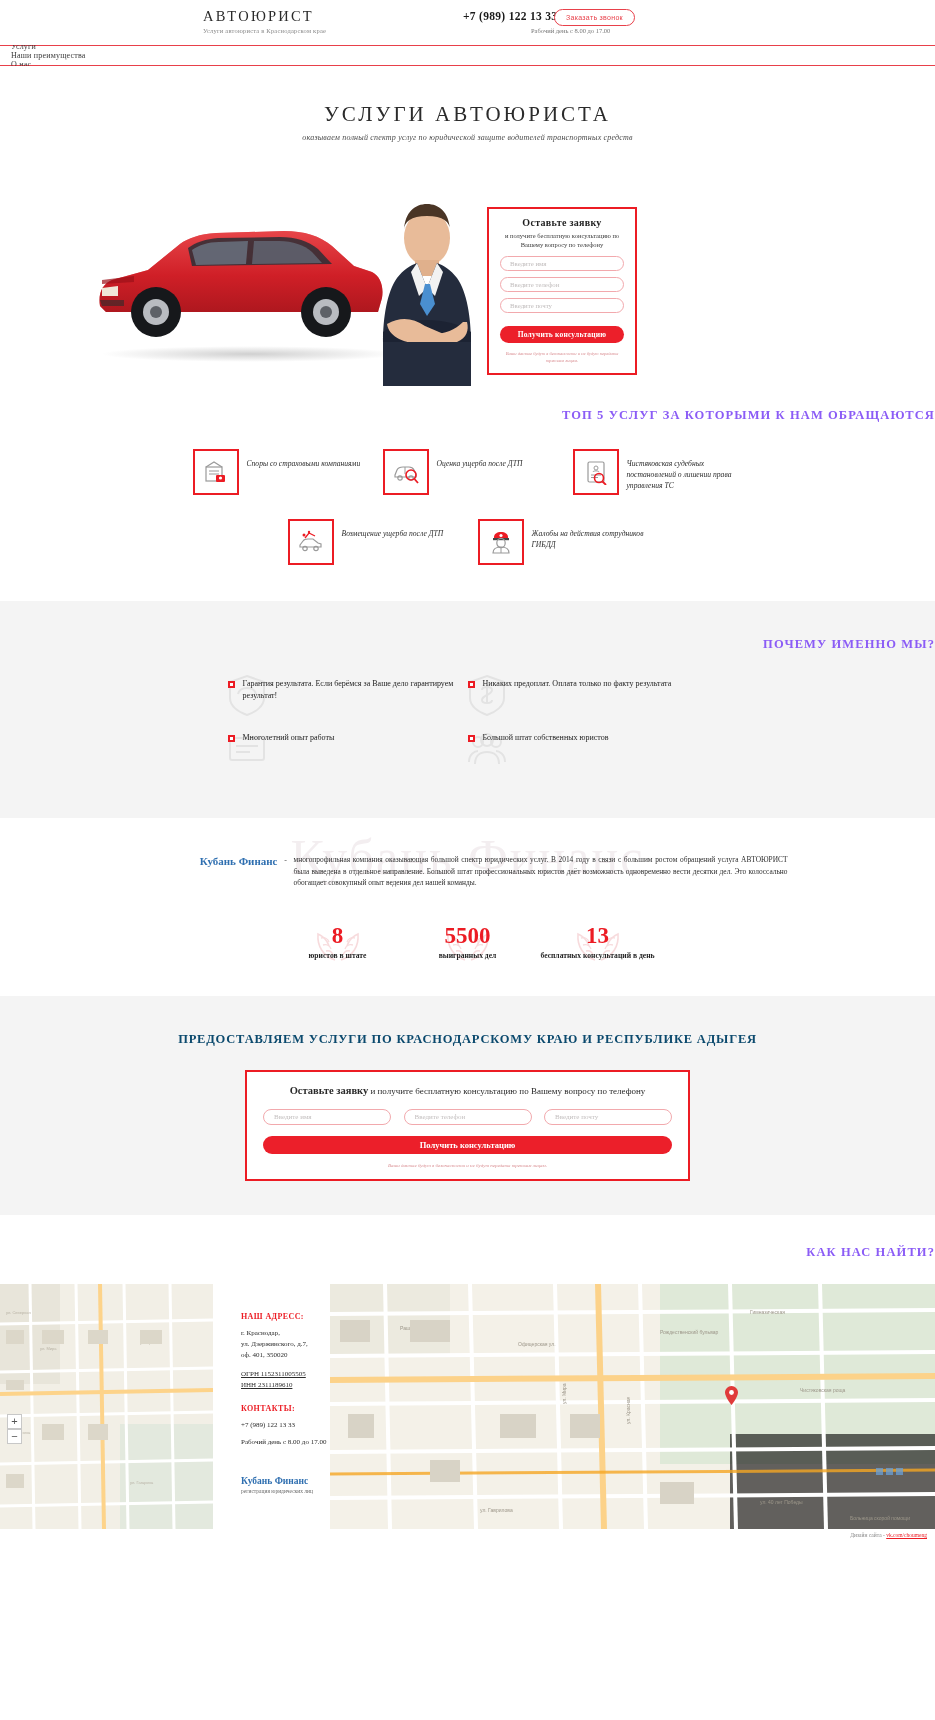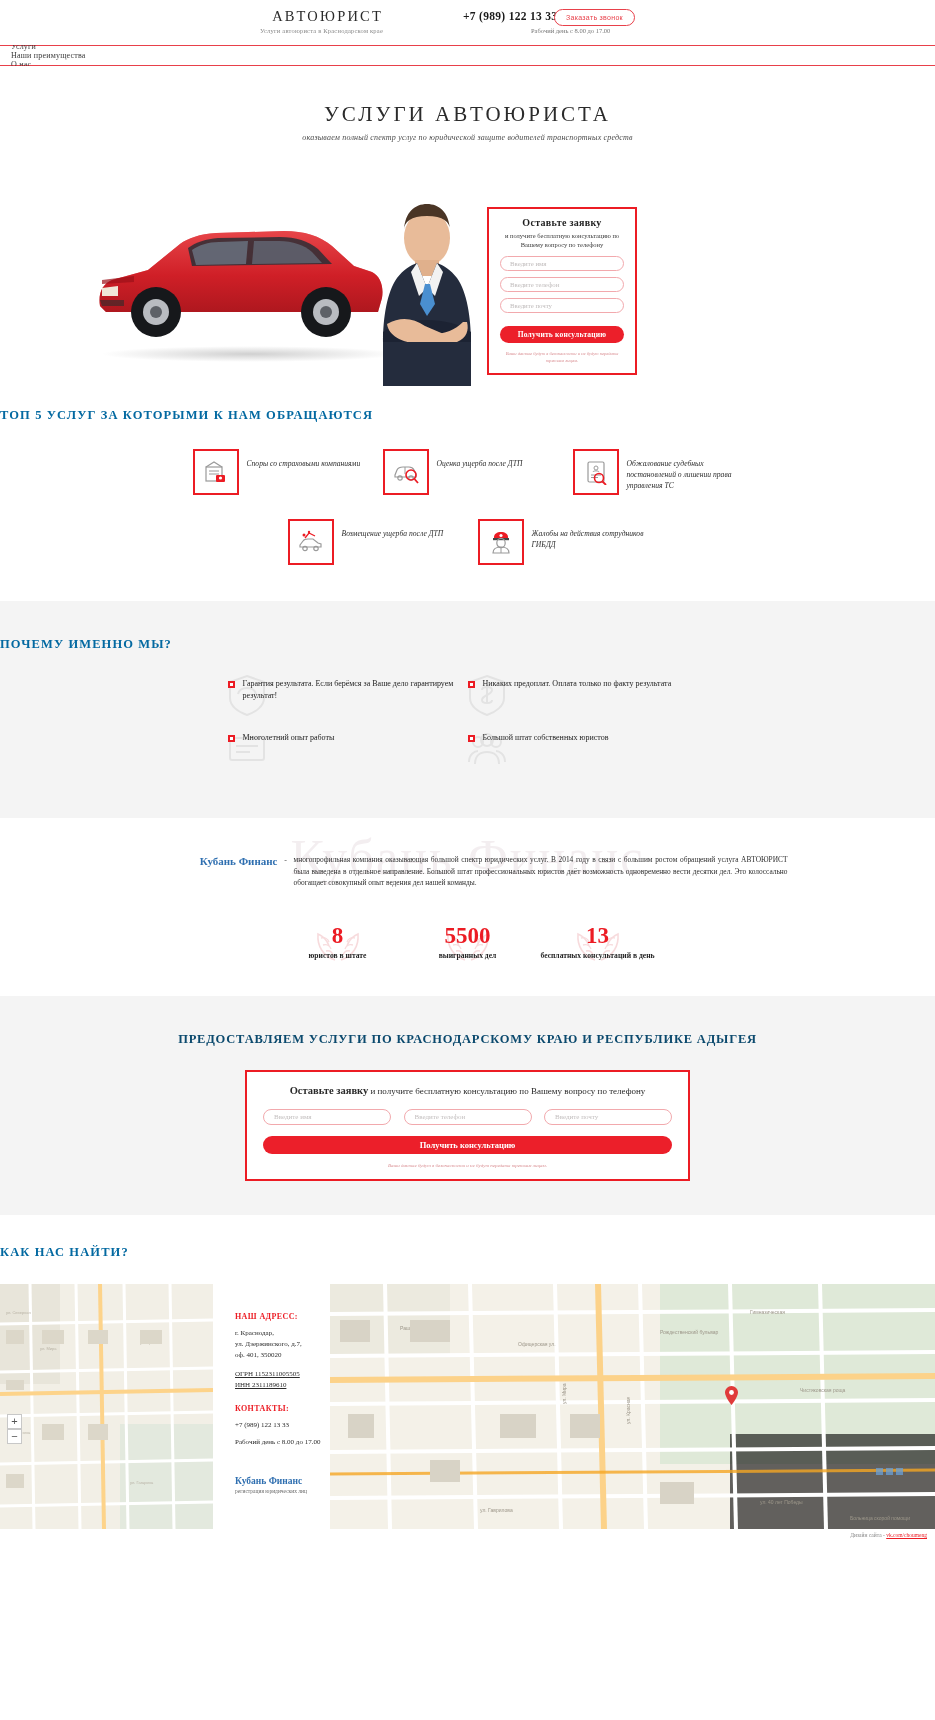--- a/index.html
+++ b/index.html
@@ -8,21 +8,21 @@
     font-family: "Liberation Serif", "DejaVu Serif", serif;
     background: #ffffff;
     color: #1c1c1c;
     width: 935px;
     overflow-x: hidden;
   }
   .page { width: 935px; position: relative; }
 
   
   .topbar { height: 45px; background: #fff; position: relative; }
-  .logo-block { position: absolute; left: 203px; top: 8px; text-align: right; width: 180px; }
+  .logo-block { position: absolute; left: 203px; top: 8px; text-align: left; width: 180px; }
   .logo-title { font-size: 14.5px; letter-spacing: 2.2px; color: #2a2a2a; font-weight: 400; }
   .logo-sub { font-size: 6.5px; color: #8a8a8a; letter-spacing: .2px; margin-top: 2px; }
   .phone-block { position: absolute; left: 463px; top: 10px; }
   .phone-num { font-size: 11.5px; font-weight: bold; color: #1a1a1a; letter-spacing: .3px; }
   .cb-btn {
     position: absolute; left: 554px; top: 9px;
     border: 1px solid #e8404a; border-radius: 11px;
     color: #e8404a; background: #fff;
     font-size: 7px; padding: 4px 11px; letter-spacing: .3px;
     cursor: pointer; white-space: nowrap;
@@ -66,21 +66,21 @@
   .hf-input::placeholder { color: #c0bcbc; }
   .hf-btn {
     display: block; width: 124px; margin: 13px auto 0 auto; height: 17px;
     background: #ec1f2a; border: none; border-radius: 9px; color: #fff;
     font-family: "Liberation Serif", serif; font-size: 7.5px; font-weight: bold; cursor: pointer;
     letter-spacing: .2px;
   }
   .hf-note { text-align: center; font-size: 4.6px; color: #d98d91; font-style: italic; margin-top: 8px; line-height: 1.5; }
 
   
-  .sec-title { text-align: left; font-size: 12.5px; font-weight: bold; letter-spacing: 1.1px; color: #0369a1; }
+  .sec-title { text-align: right; font-size: 12.5px; font-weight: bold; letter-spacing: 1.1px; color: #8b5cf6; }
 
   
   .top5 { padding: 22px 0 36px 0; background: #fff; }
   .svc-row { display: flex; justify-content: center; margin-top: 26px; font-style: italic; }
   .svc-row.r2 { margin-top: 24px; }
   .svc {
     display: flex; align-items: flex-start; width: 170px; margin: 0 10px;
   }
   .svc-icon {
     width: 46px; height: 46px; min-width: 46px; border: 2px solid #ec1c24;
@@ -137,21 +137,21 @@
   }
   .cta-note { text-align: center; font-size: 5px; color: #d98d91; font-style: italic; margin-top: 9px; }
 
   
   .findus { background: #fff; padding: 30px 0 24px 0; }
   .map-area { position: relative; width: 935px; height: 245px; overflow: hidden; }
   .map-left { position: absolute; left: 0; top: 0; width: 213px; height: 245px; }
   .map-right { position: absolute; left: 330px; top: 0; width: 605px; height: 245px; }
   .contact-panel {
     position: absolute; left: 213px; top: 0; width: 117px; height: 245px;
-    background: #fff; padding: 28px 0 0 22px;
+    background: #fff; padding: 28px 0 0 28px;
   }
   .cp-h { font-size: 8px; font-weight: bold; color: #ec1c24; letter-spacing: .4px; }
   .cp-t { font-size: 7px; color: #2b2b2b; line-height: 1.55; margin-top: 7px; }
   .cp-t2 { font-size: 7px; color: #2b2b2b; line-height: 1.55; margin-top: 9px; text-decoration: underline; }
   .cp-h2 { font-size: 8px; font-weight: bold; color: #ec1c24; letter-spacing: .4px; margin-top: 13px; }
   .cp-brand { font-size: 9.5px; font-weight: bold; color: #2f6fb0; margin-top: 28px; }
   .cp-brand-sub { font-size: 5.5px; color: #6a6a6a; margin-top: 2px; }
 
   .zoomctl { position: absolute; left: 7px; top: 130px; width: 15px; }
   .zoomctl div {
@@ -288,21 +288,21 @@
           <svg width="26" height="26" viewBox="0 0 26 26">
             <rect x="5" y="3" width="16" height="20" rx="1.5" fill="none" stroke="#9a9a9a" stroke-width="1.2"></rect>
             <circle cx="13" cy="9" r="2" fill="none" stroke="#9a9a9a" stroke-width="1"></circle>
             <path d="M10 13 C10 11.5 16 11.5 16 13" fill="none" stroke="#9a9a9a" stroke-width="1"></path>
             <line x1="8" y1="16" x2="18" y2="16" stroke="#9a9a9a" stroke-width="1"></line>
             <line x1="8" y1="18.5" x2="15" y2="18.5" stroke="#9a9a9a" stroke-width="1"></line>
             <circle cx="16" cy="19" r="4.5" fill="none" stroke="#ec1c24" stroke-width="1.6"></circle>
             <line x1="19.5" y1="22.5" x2="23" y2="26" stroke="#ec1c24" stroke-width="1.8"></line>
           </svg>
         </div>
-        <div class="svc-label">Обжалование судебных постановлений о лишении права управления ТС</div>
+        <div class="svc-label">Чистяковская судебных постановлений о лишении права управления ТС</div>
       </div>
     </div>
 
     <div class="svc-row r2">
       <div class="svc">
         <div class="svc-icon">
           <svg width="28" height="26" viewBox="0 0 28 26">
             <path d="M3 16 L6 12 C7 10 9 10 11 10 L16 10 L21 14 L24 15 L24 18 L3 18 Z" fill="none" stroke="#9a9a9a" stroke-width="1.2"></path>
             <circle cx="8" cy="19.5" r="2.2" fill="none" stroke="#9a9a9a" stroke-width="1.2"></circle>
             <circle cx="19" cy="19.5" r="2.2" fill="none" stroke="#9a9a9a" stroke-width="1.2"></circle>

